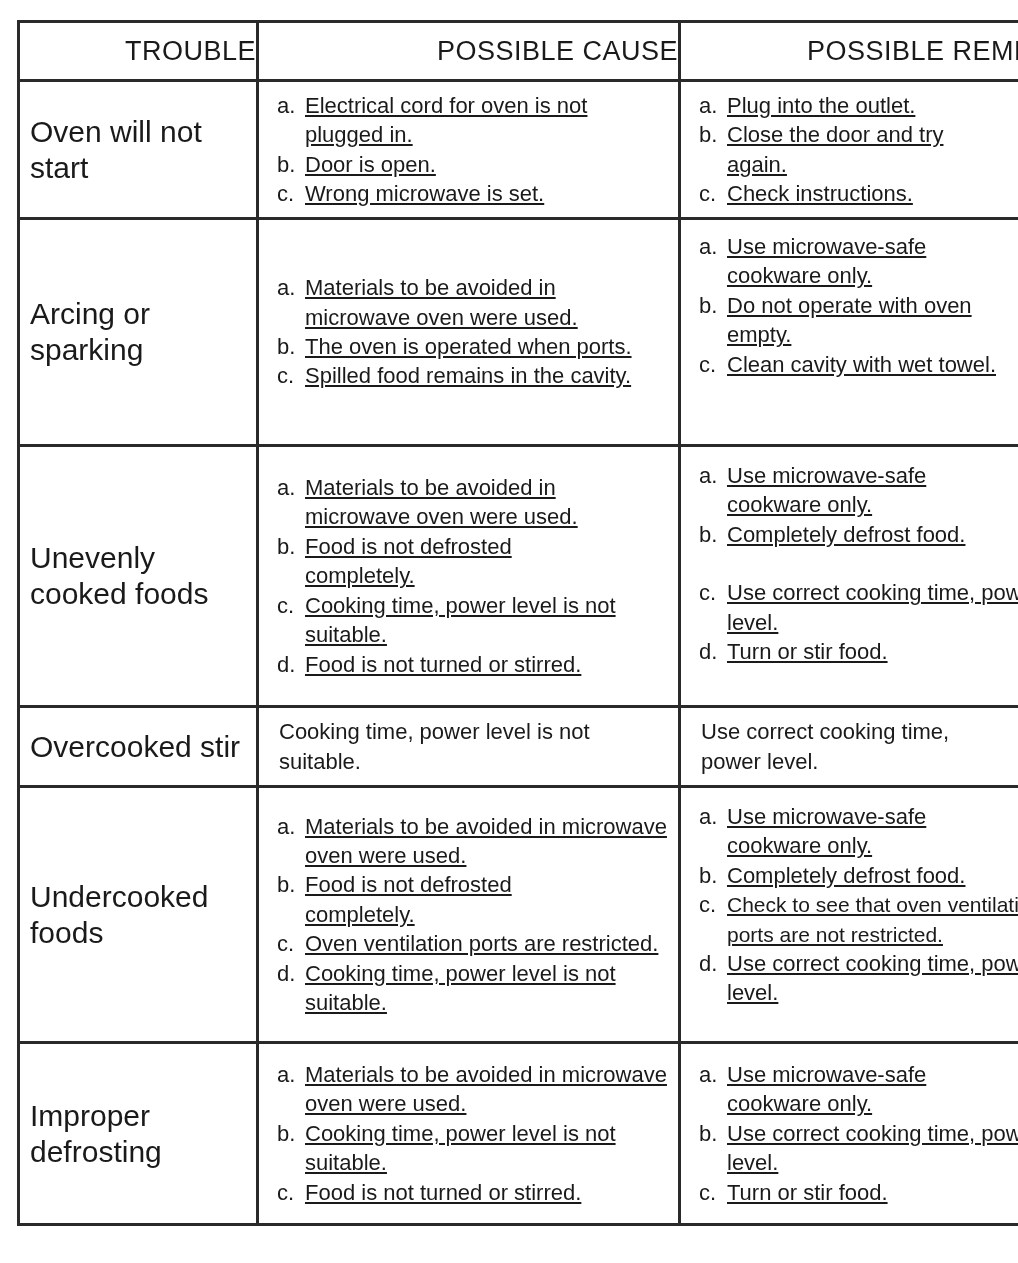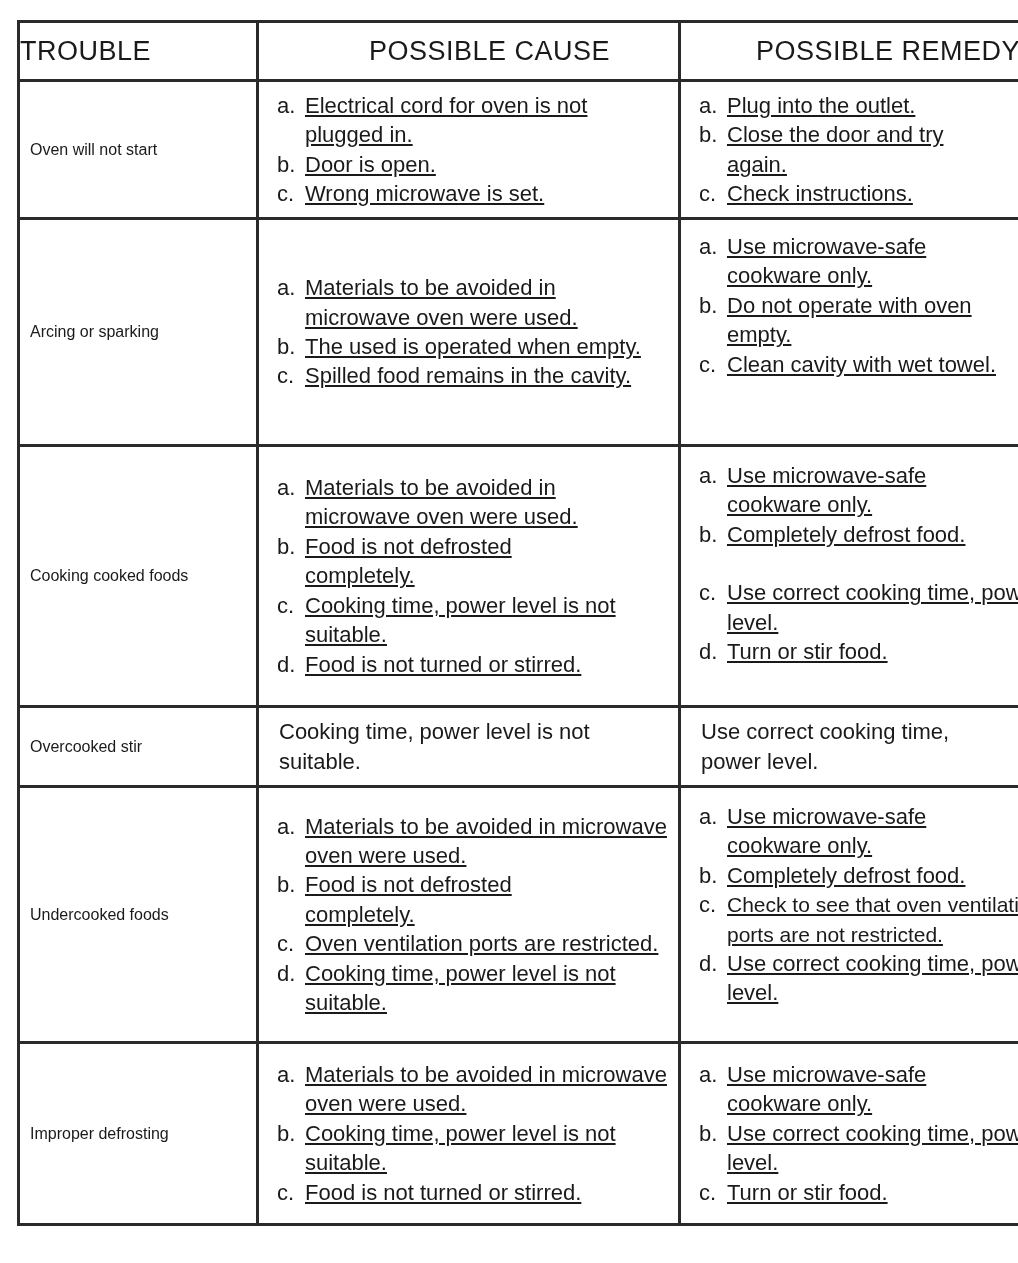--- a/index.html
+++ b/index.html
@@ -1,26 +1,26 @@
 <!DOCTYPE html>
 <html><head>
 <meta charset="utf-8">
 <style>
   html, body { margin: 0; padding: 0; background: #ffffff; }
   body { width: 1018px; height: 1263px; position: relative; overflow: hidden;
          font-family: "Liberation Sans", "DejaVu Sans", sans-serif; color: #1a1a1a; }
   .tbl { position: absolute; left: 17px; top: 20px; width: 988px;
          border-collapse: collapse; table-layout: fixed; }
   .tbl td, .tbl th { border: 3px solid #2a2a2a; padding: 0; vertical-align: middle; }
-  .tbl th { height: 56px; font-weight: normal; font-size: 27px; letter-spacing: 0.5px; text-align: center; }
-  .tbl th.c1 { text-align: left; }
+  .tbl th { height: 56px; font-weight: normal; font-size: 27px; letter-spacing: 0.5px; text-align: right; }
+  .tbl th.c1 { text-align: right; }
   .tbl th.c2 { padding-left: 42px; }
   .tbl th.c3 { padding-left: 24px; }
   .c1 { width: 236px; } .c2 { width: 377px; } .c3 { width: 366px; }
-  .trouble { font-size: 16px; padding-left: 10px !important; line-height: 36px; }
+  .trouble { font-size: 30px; padding-left: 10px !important; line-height: 36px; }
   .cell { font-size: 22px; line-height: 29.4px; padding: 0 6px 0 18px !important; }
   .item { display: flex; }
   .lbl { width: 28px; flex: 0 0 28px; }
   .txt { flex: 1; text-decoration: underline; }
   .plain { padding-left: 20px !important; }
   .tr1 { height: 138px; } .tr2 { height: 227px; } .tr3 { height: 261px; }
   .tr4 { height: 80px; } .tr5 { height: 256px; } .tr6 { height: 182px; }
 </style>
 </head>
 <body>
@@ -69,21 +69,21 @@
 
     <tr class="tr2">
       <td class="trouble">Arcing or sparking</td>
       <td class="cell">
         <div class="item">
             <span class="lbl">a.</span>
             <span class="txt" style="padding-right:50px">Materials to be avoided in microwave oven were used.</span>
           </div>
         <div class="item">
             <span class="lbl">b.</span>
-            <span class="txt">The used is operated when empty.</span>
+            <span class="txt">The oven is operated when ports.</span>
           </div>
         <div class="item">
             <span class="lbl">c.</span>
             <span class="txt">Spilled food remains in the cavity.</span>
           </div>
       </td>
       <td class="cell" style="vertical-align:top;padding-top:12px !important">
         <div class="item">
             <span class="lbl">a.</span>
             <span class="txt" style="padding-right:80px">Use microwave-safe cookware only.</span>
@@ -93,21 +93,21 @@
             <span class="txt" style="padding-right:30px">Do not operate with oven empty.</span>
           </div>
         <div class="item">
             <span class="lbl">c.</span>
             <span class="txt">Clean cavity with wet towel.</span>
           </div>
       </td>
     </tr>
 
     <tr class="tr3">
-      <td class="trouble" style="padding-right:40px !important">Cooking cooked foods</td>
+      <td class="trouble" style="padding-right:40px !important">Unevenly cooked foods</td>
       <td class="cell">
         <div class="item">
             <span class="lbl">a.</span>
             <span class="txt" style="padding-right:50px">Materials to be avoided in microwave oven were used.</span>
           </div>
         <div class="item">
             <span class="lbl">b.</span>
             <span class="txt" style="padding-right:60px">Food is not defrosted completely.</span>
           </div>
         <div class="item">

